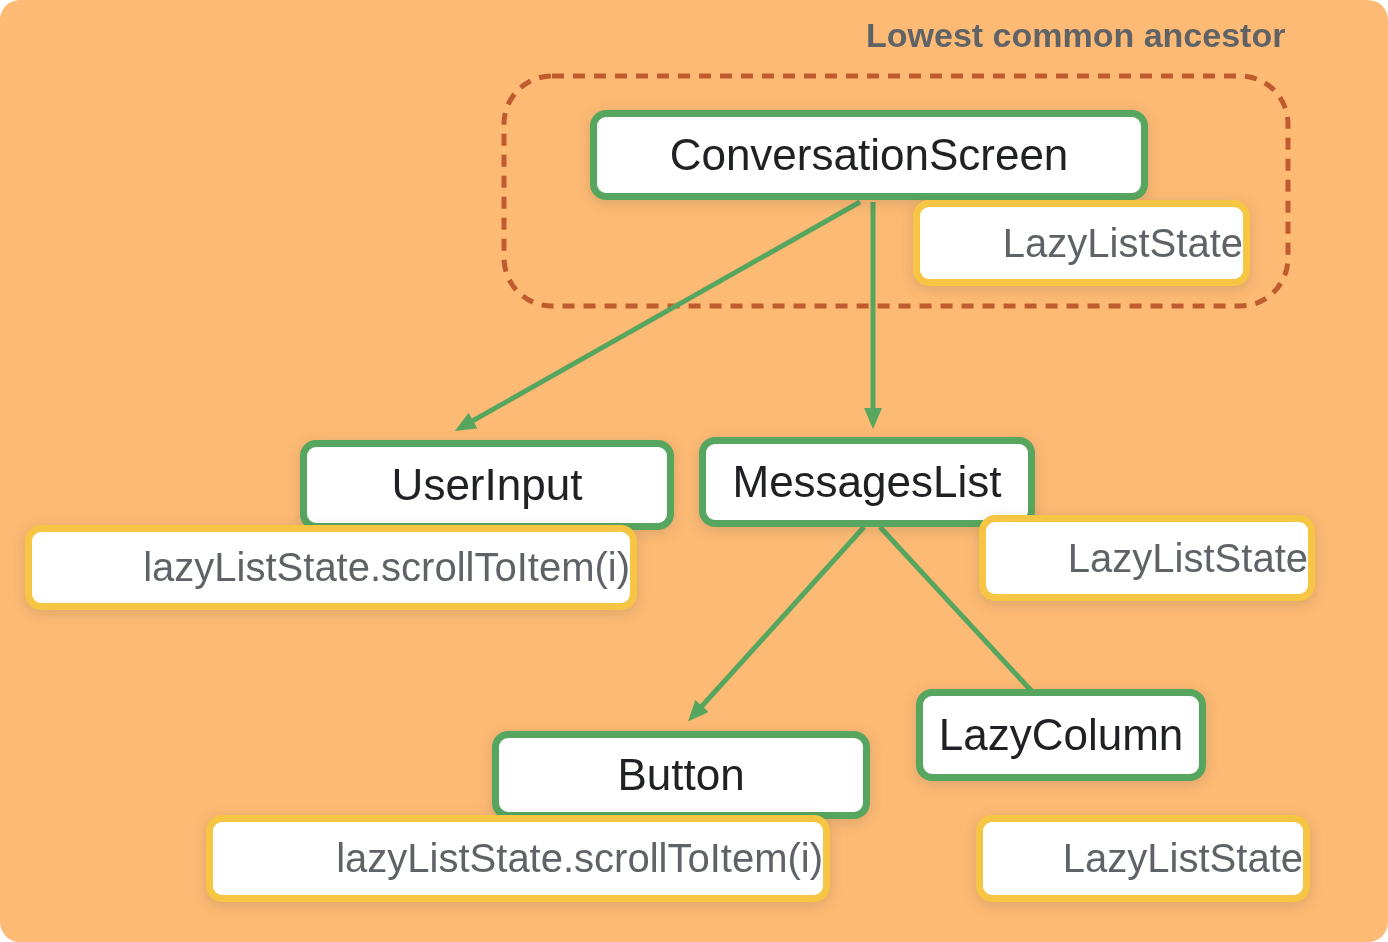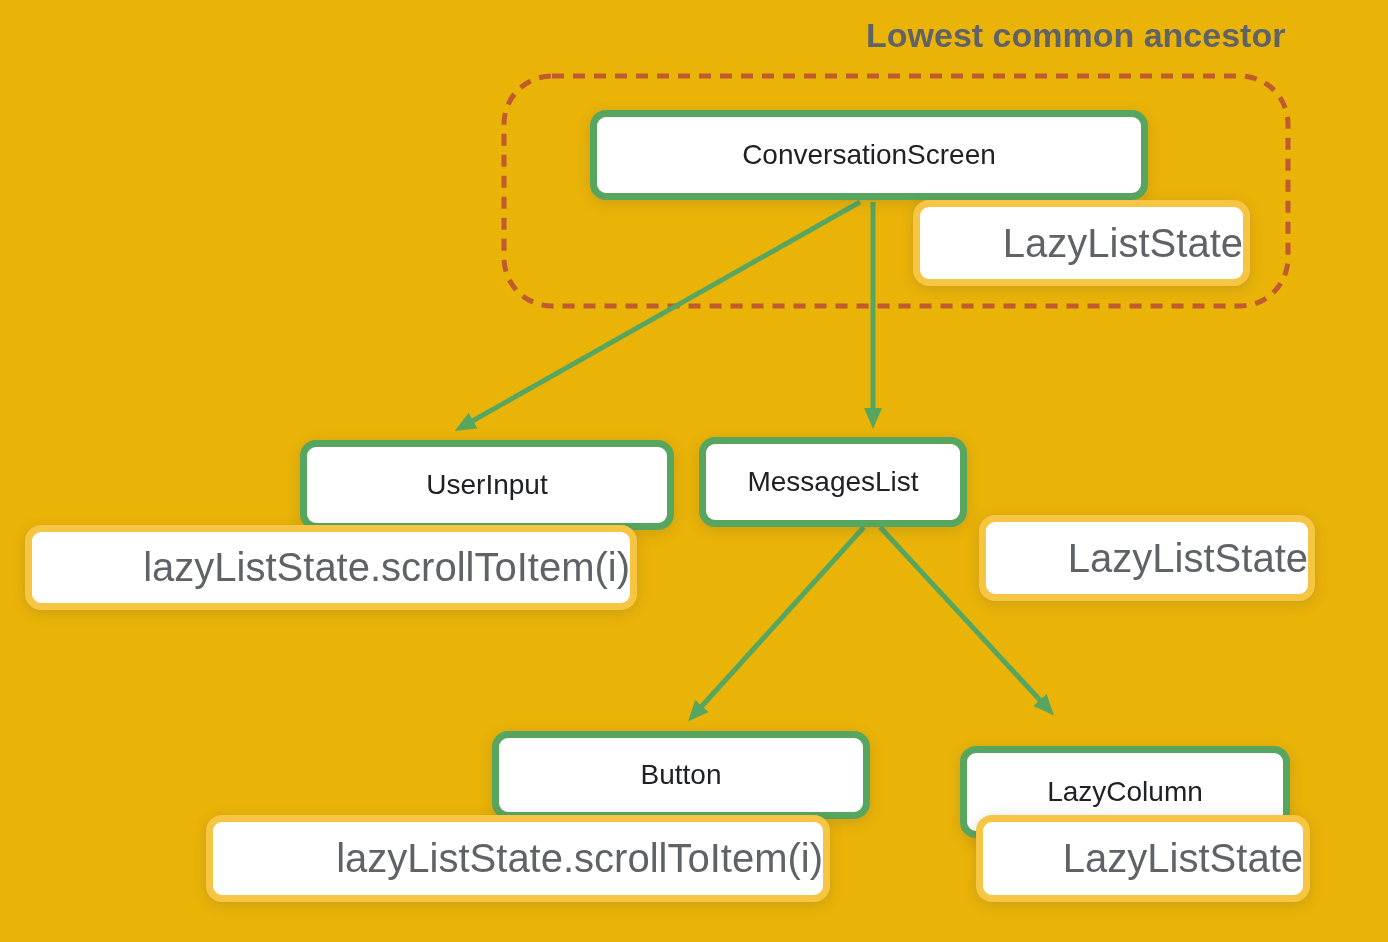--- a/index.html
+++ b/index.html
@@ -5,22 +5,23 @@
   html, body {
     margin: 0;
     padding: 0;
     background: #ffffff;
     font-family: "Liberation Sans", sans-serif;
   }
   .canvas {
     position: relative;
     width: 1388px;
     height: 942px;
-    background: #eab308;
+    background: #fdba74;
     overflow: hidden;
+    border-radius: 20px;
   }
   .diagram-title {
     position: absolute;
     left: 866px;
     top: 16px;
     font-size: 34px;
     font-weight: 700;
     color: var(--title-text, #5f6368);
     white-space: nowrap;
     z-index: 4;
@@ -49,21 +50,21 @@
     box-sizing: border-box;
     display: flex;
     align-items: center;
     justify-content: center;
     white-space: nowrap;
     box-shadow: 0 3px 14px rgba(60,64,67,0.18);
   }
   .component {
     border: 7px solid var(--component-border, #57a65f);
     color: var(--component-text, #202124);
-    font-size: 28px;
+    font-size: 44px;
     z-index: 2;
   }
   .state {
     border: 7px solid var(--state-border, #f7c544);
     color: var(--state-text, #5f6368);
     font-size: 40px;
     z-index: 3;
     justify-content: flex-end;
   }
 </style>
@@ -96,34 +97,34 @@
     <span>LazyListState</span>
   </div>
 
   <div class="node component" style="left:300px; top:440px; width:374px; height:90px;">
     <span>UserInput</span>
   </div>
   <div class="node state" style="left:25px; top:525px; width:612px; height:85px;">
     <span>lazyListState.scrollToItem(i)</span>
   </div>
 
-  <div class="node component" style="left:699px; top:437px; width:268px; height:90px;">
+  <div class="node component" style="left:699px; top:437px; width:336px; height:90px;">
     <span>MessagesList</span>
   </div>
   <div class="node state" style="left:979px; top:515px; width:336px; height:86px;">
     <span>LazyListState</span>
   </div>
 
   <div class="node component" style="left:492px; top:731px; width:378px; height:88px;">
     <span>Button</span>
   </div>
   <div class="node state" style="left:206px; top:815px; width:624px; height:87px;">
     <span>lazyListState.scrollToItem(i)</span>
   </div>
 
-  <div class="node component" style="left:916px; top:746px; width:330px; height:92px;margin-left:44px;">
+  <div class="node component" style="left:916px; top:689px; width:290px; height:92px;">
     <span>LazyColumn</span>
   </div>
   <div class="node state" style="left:976px; top:815px; width:334px; height:87px;">
     <span>LazyListState</span>
   </div>
 
 </div>
 
 </body></html>

